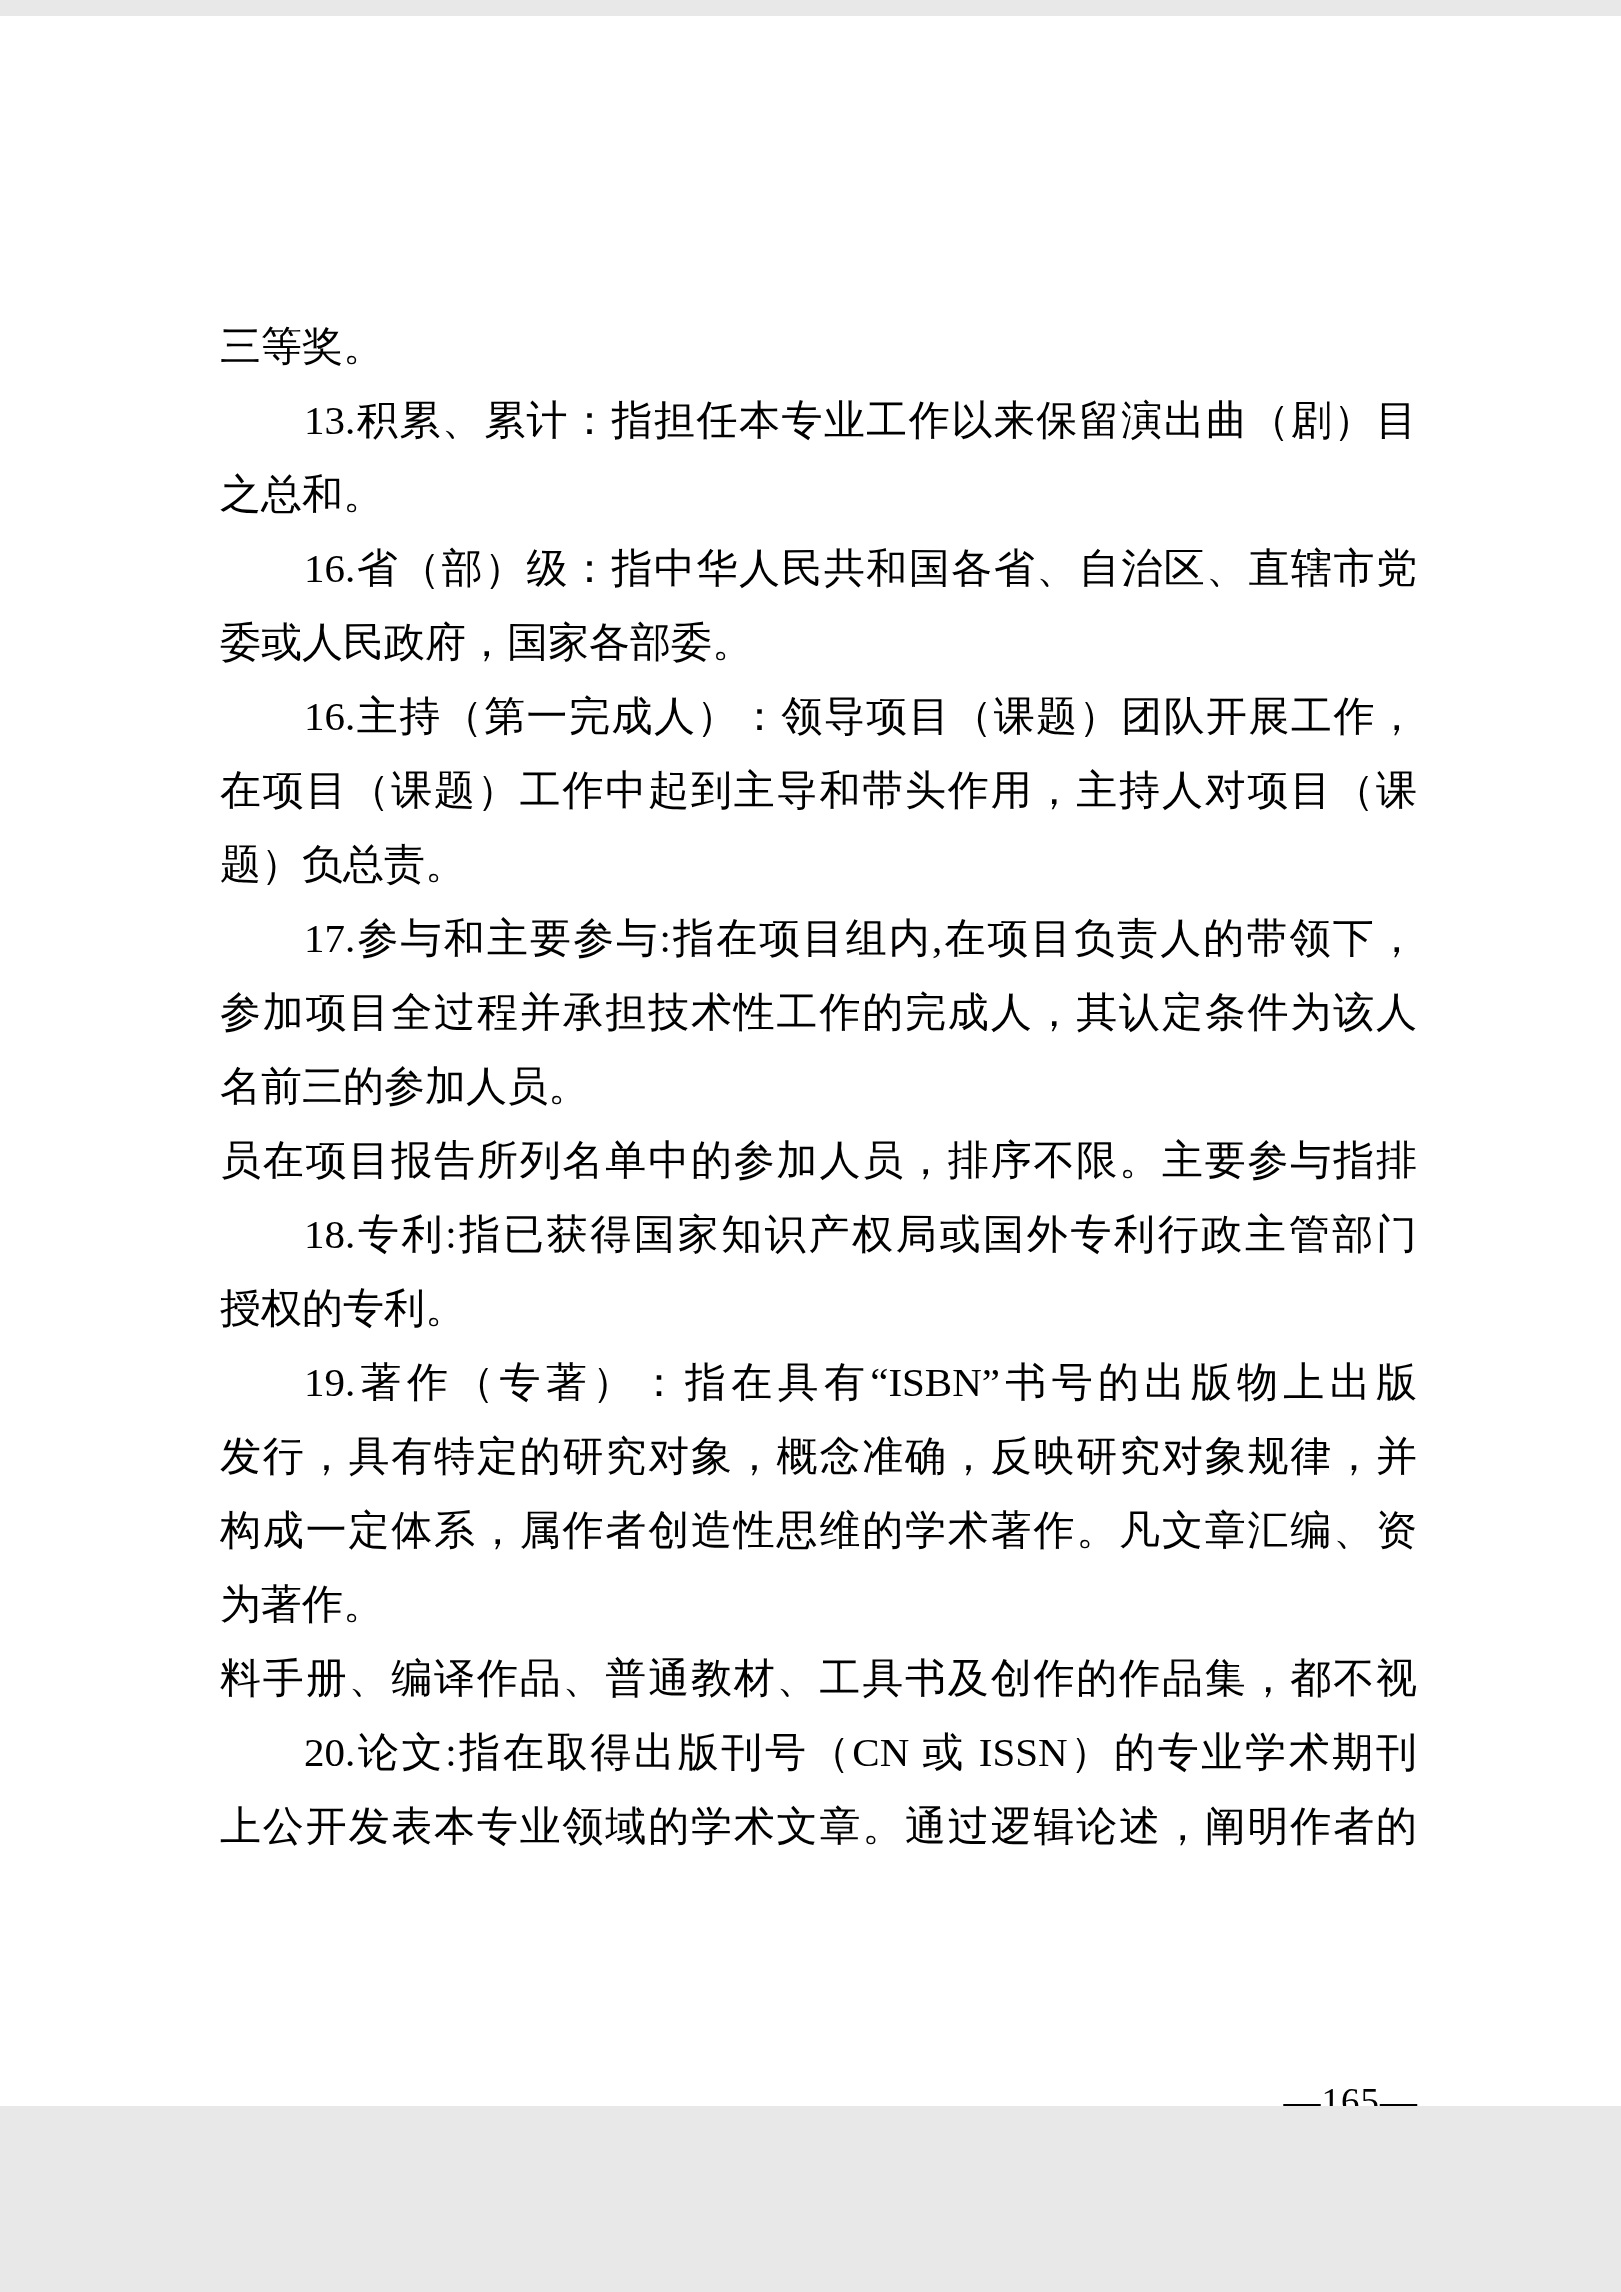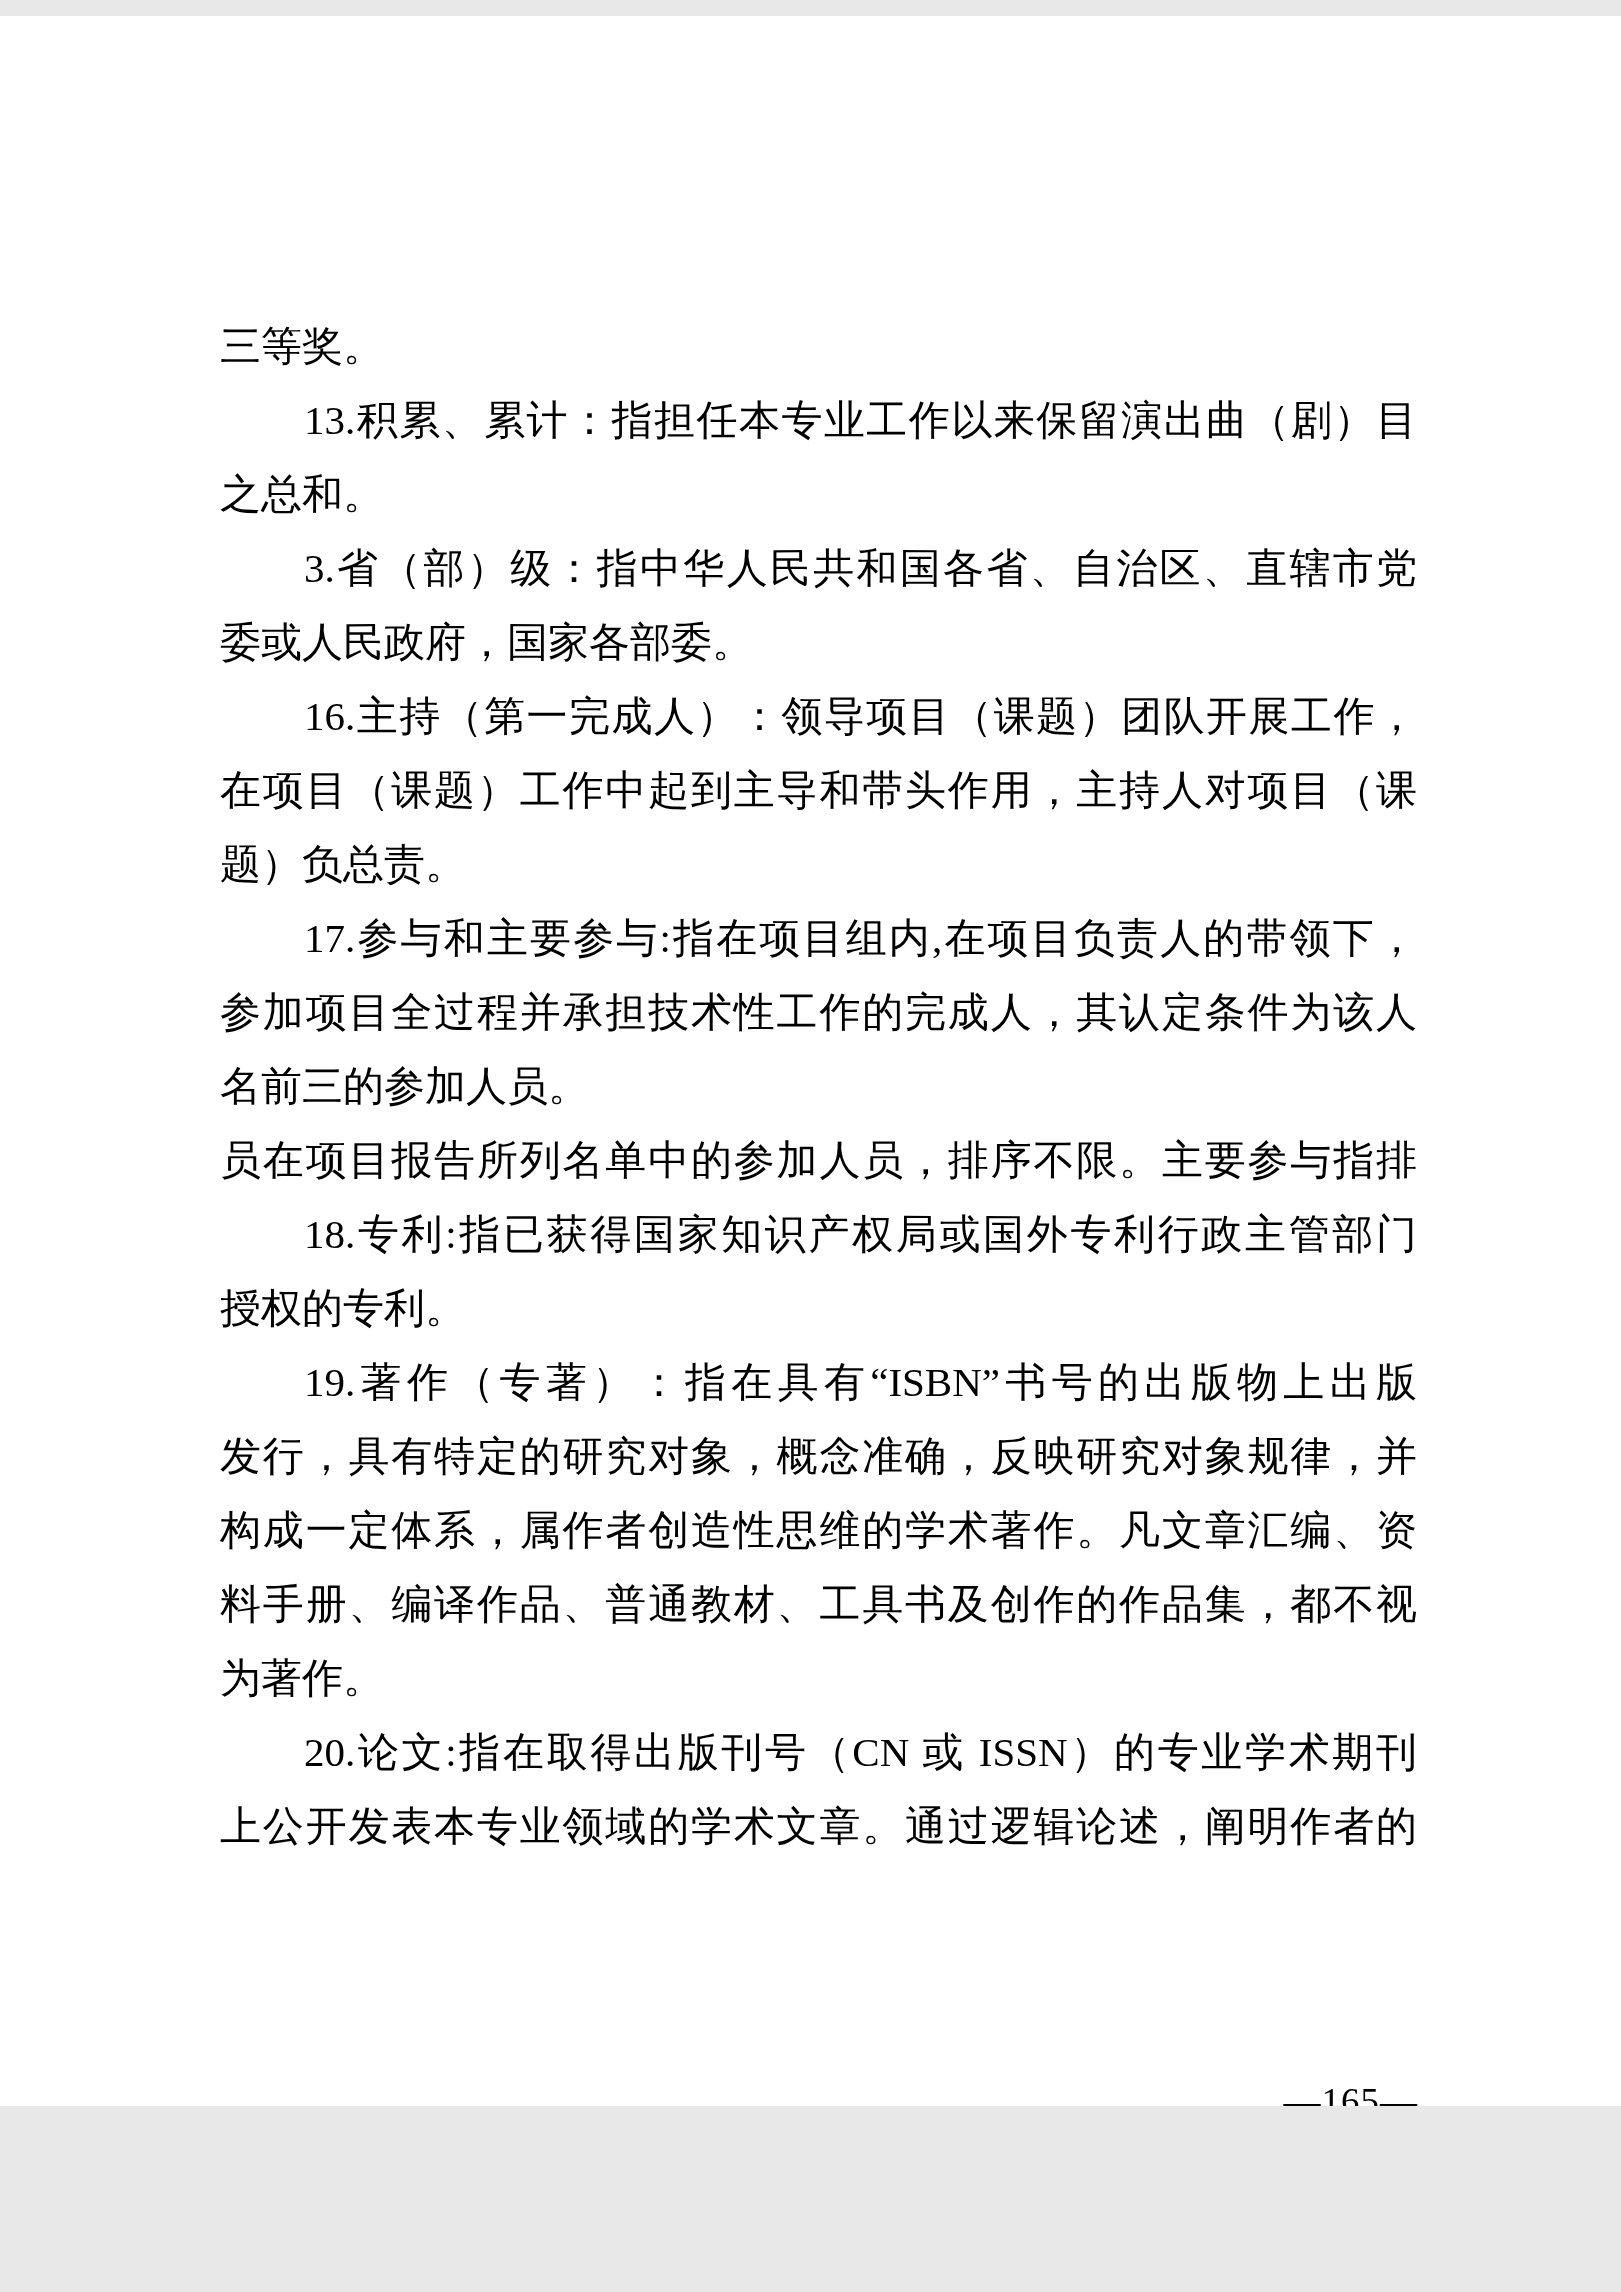--- a/index.html
+++ b/index.html
@@ -64,21 +64,21 @@
     <div class="para">
       <div class="ln last">三等奖。</div>
     </div>
 
     <div class="para">
       <div class="ln indent">13.积累、累计：指担任本专业工作以来保留演出曲（剧）目</div>
       <div class="ln last">之总和。</div>
     </div>
 
     <div class="para">
-      <div class="ln indent">3.省（部）级：指中华人民共和国各省、自治区、直辖市党</div>
+      <div class="ln indent">16.省（部）级：指中华人民共和国各省、自治区、直辖市党</div>
       <div class="ln last">委或人民政府，国家各部委。</div>
     </div>
 
 
     <div class="para">
       <div class="ln indent">16.主持（第一完成人）：领导项目（课题）团队开展工作，</div>
       <div class="ln">在项目（课题）工作中起到主导和带头作用，主持人对项目（课</div>
       <div class="ln last">题）负总责。</div>
     </div>
 
@@ -91,22 +91,22 @@
 
     <div class="para">
       <div class="ln indent">18.专利:指已获得国家知识产权局或国外专利行政主管部门</div>
       <div class="ln last">授权的专利。</div>
     </div>
 
     <div class="para">
       <div class="ln indent">19.著作（专著）：指在具有“ISBN”书号的出版物上出版</div>
       <div class="ln">发行，具有特定的研究对象，概念准确，反映研究对象规律，并</div>
       <div class="ln">构成一定体系，属作者创造性思维的学术著作。凡文章汇编、资</div>
+      <div class="ln last">为著作。</div>
       <div class="ln">料手册、编译作品、普通教材、工具书及创作的作品集，都不视</div>
-      <div class="ln last">为著作。</div>
     </div>
 
     <div class="para">
       <div class="ln indent">20.论文:指在取得出版刊号（CN 或 ISSN）的专业学术期刊</div>
       <div class="ln">上公开发表本专业领域的学术文章。通过逻辑论述，阐明作者的</div>
     </div>
 
   </div>
 
   <div class="page-num">—165—</div>

